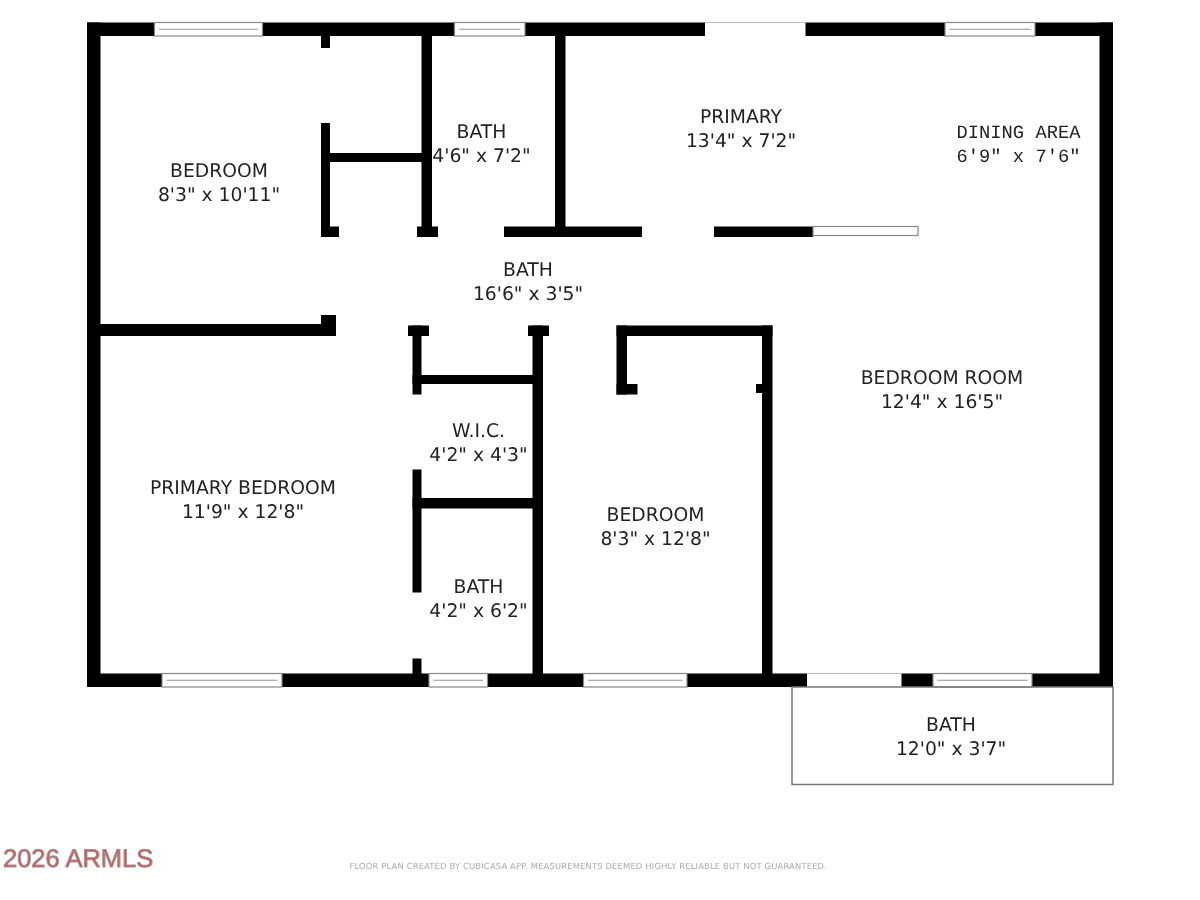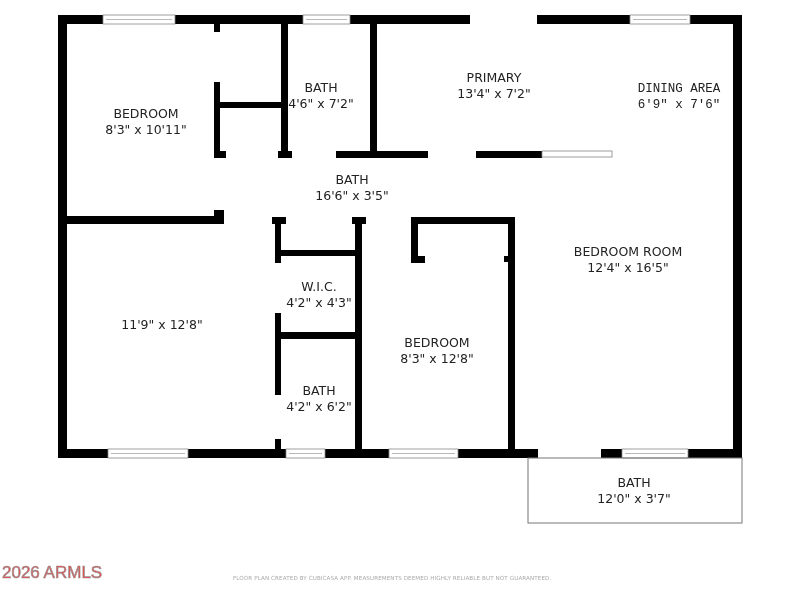--- a/index.html
+++ b/index.html
@@ -114,20 +114,21 @@
 </div>
 <div class="lbl" style="left:628px;top:244px;">
   <span>BEDROOM ROOM</span>
   <span>12'4" x 16'5"</span>
 </div>
 <div class="lbl" style="left:319px;top:279px;">
   <span>W.I.C.</span>
   <span>4'2" x 4'3"</span>
 </div>
 <div class="lbl" style="left:162px;top:317px;">
+  <span>PRIMARY BEDROOM</span>
   <span>11'9" x 12'8"</span>
 </div>
 <div class="lbl" style="left:437px;top:335px;">
   <span>BEDROOM</span>
   <span>8'3" x 12'8"</span>
 </div>
 <div class="lbl" style="left:319px;top:383px;">
   <span>BATH</span>
   <span>4'2" x 6'2"</span>
 </div>

